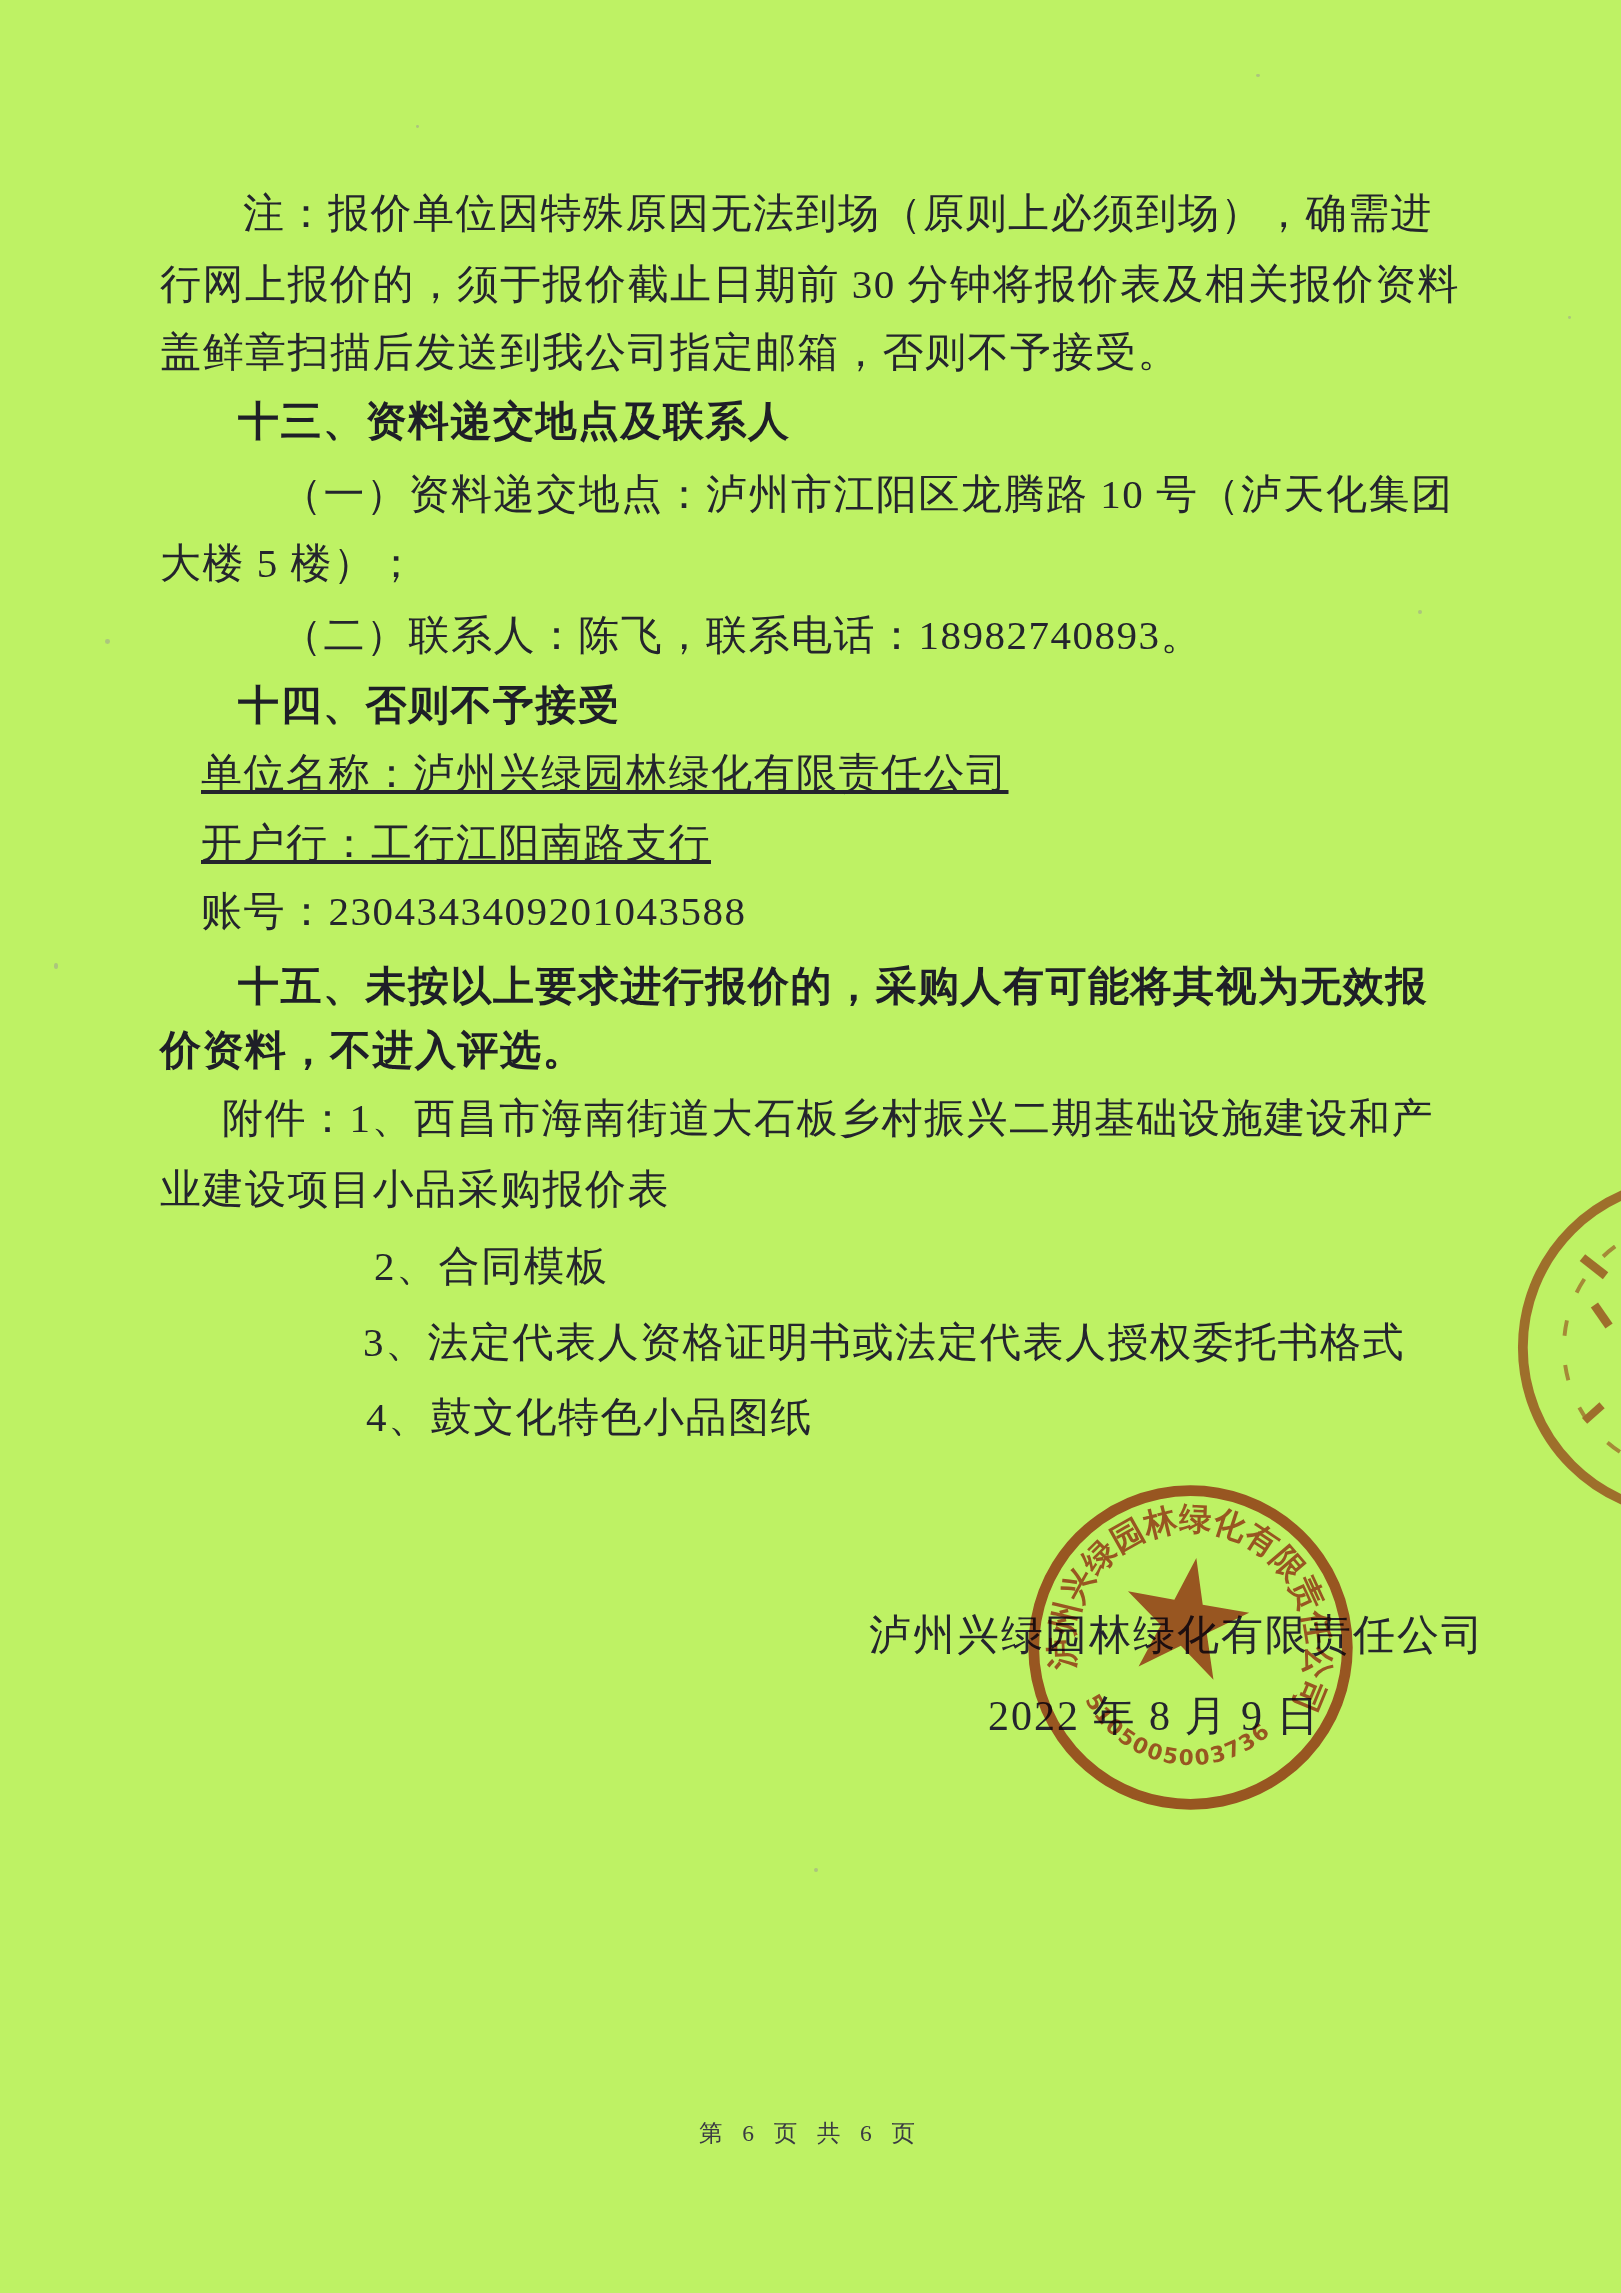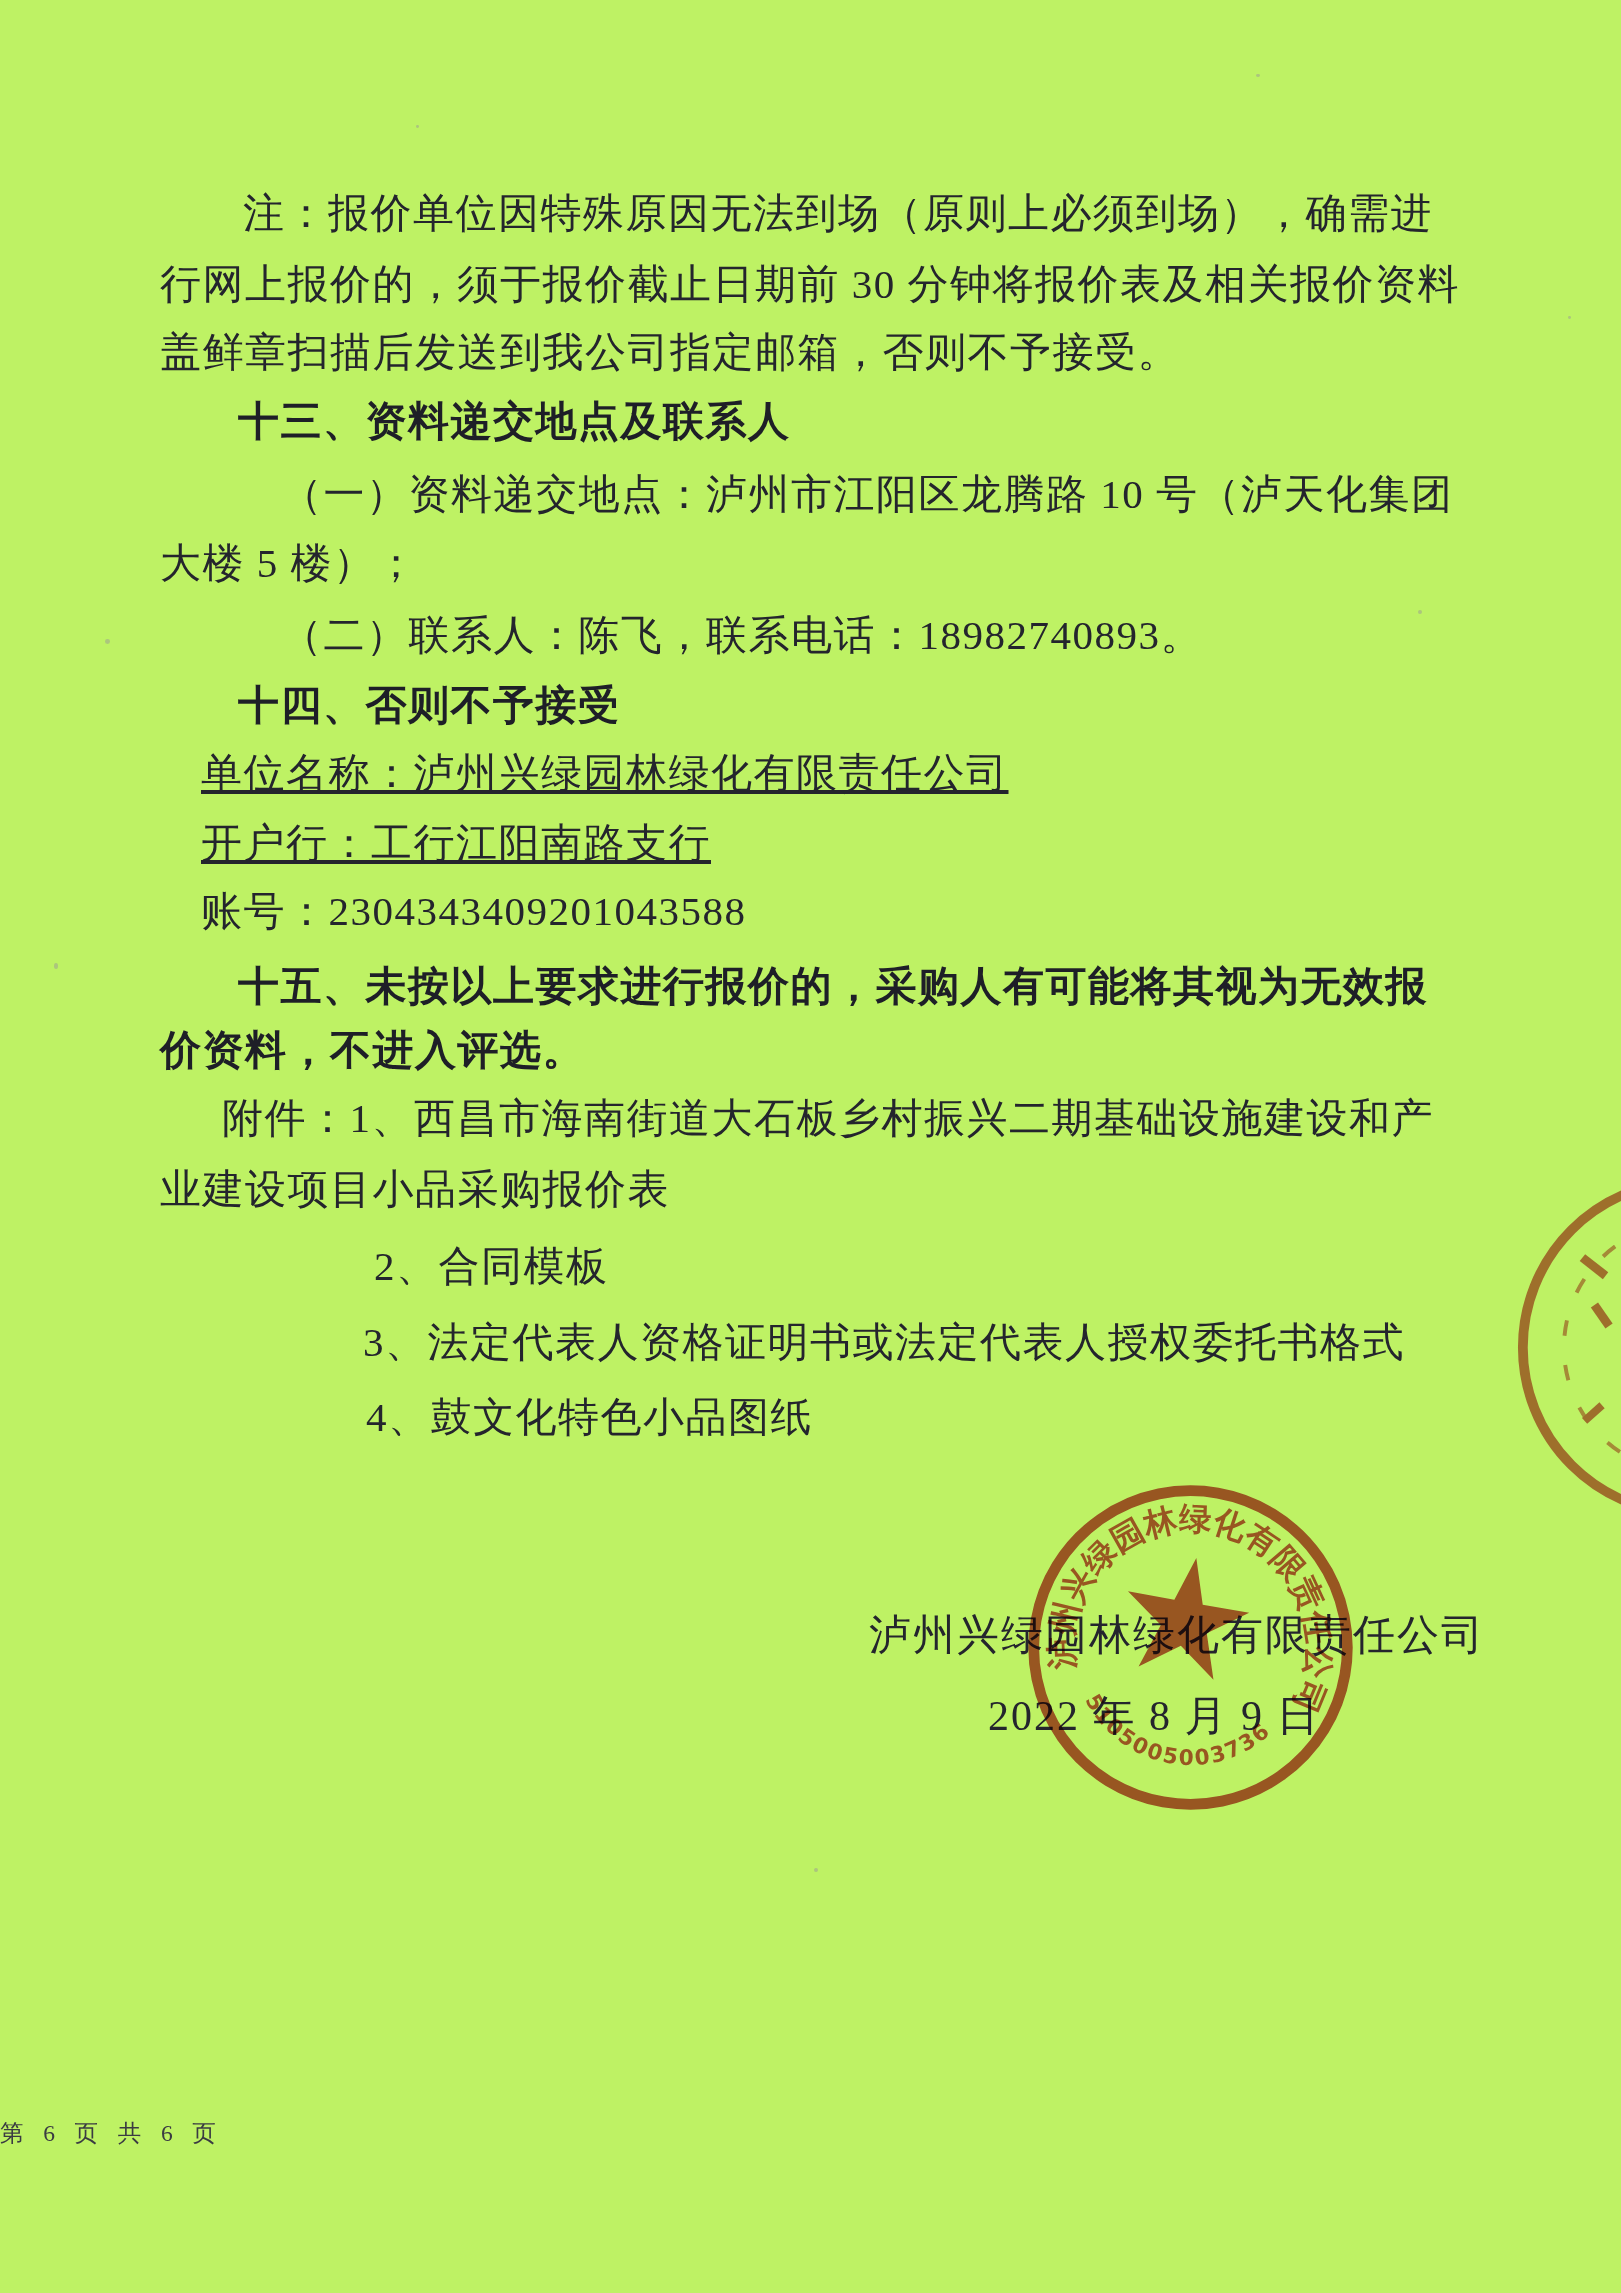--- a/index.html
+++ b/index.html
@@ -23,21 +23,21 @@
   .sig{
     position:absolute;
     font-size:42px;
     white-space:nowrap;
     color:#24252d;
     letter-spacing:2px;
   }
   .footer{
     position:absolute;
     left:0;right:0;
-    text-align:left;
+    text-align:center;
     font-size:23.5px;
     letter-spacing:6.9px;
     color:#3a3b42;
   }
   #main-stamp{
     position:absolute;
     left:1019px;top:1476px;
     width:343px;height:343px;
     transform:rotate(10deg);
     opacity:.84;

